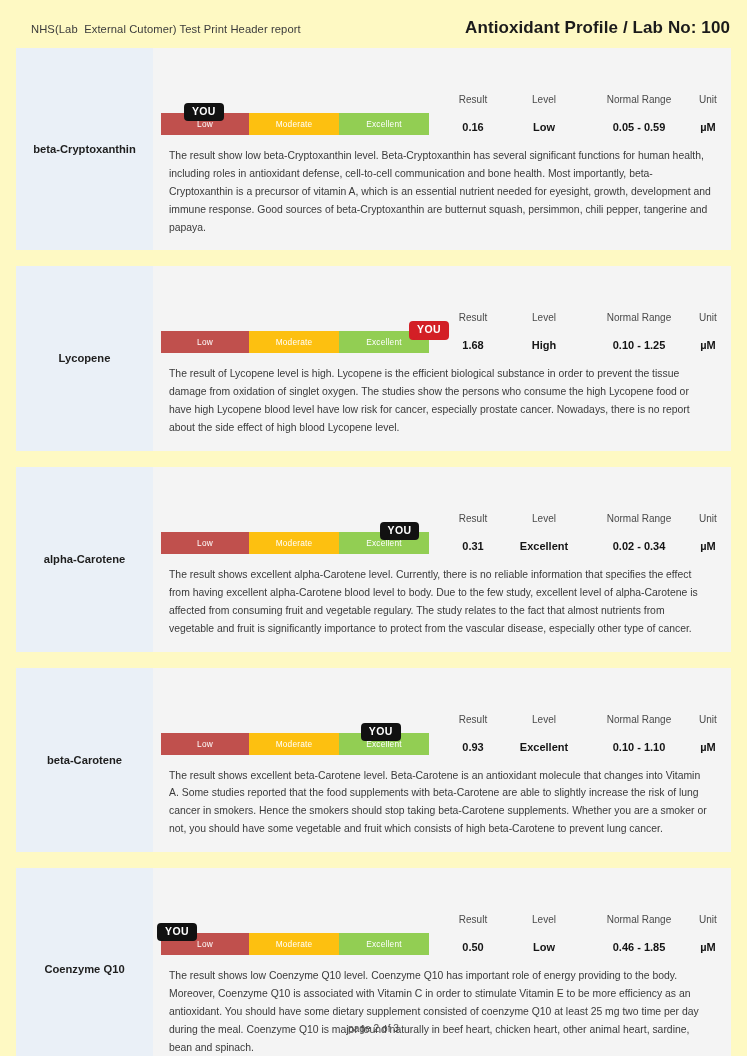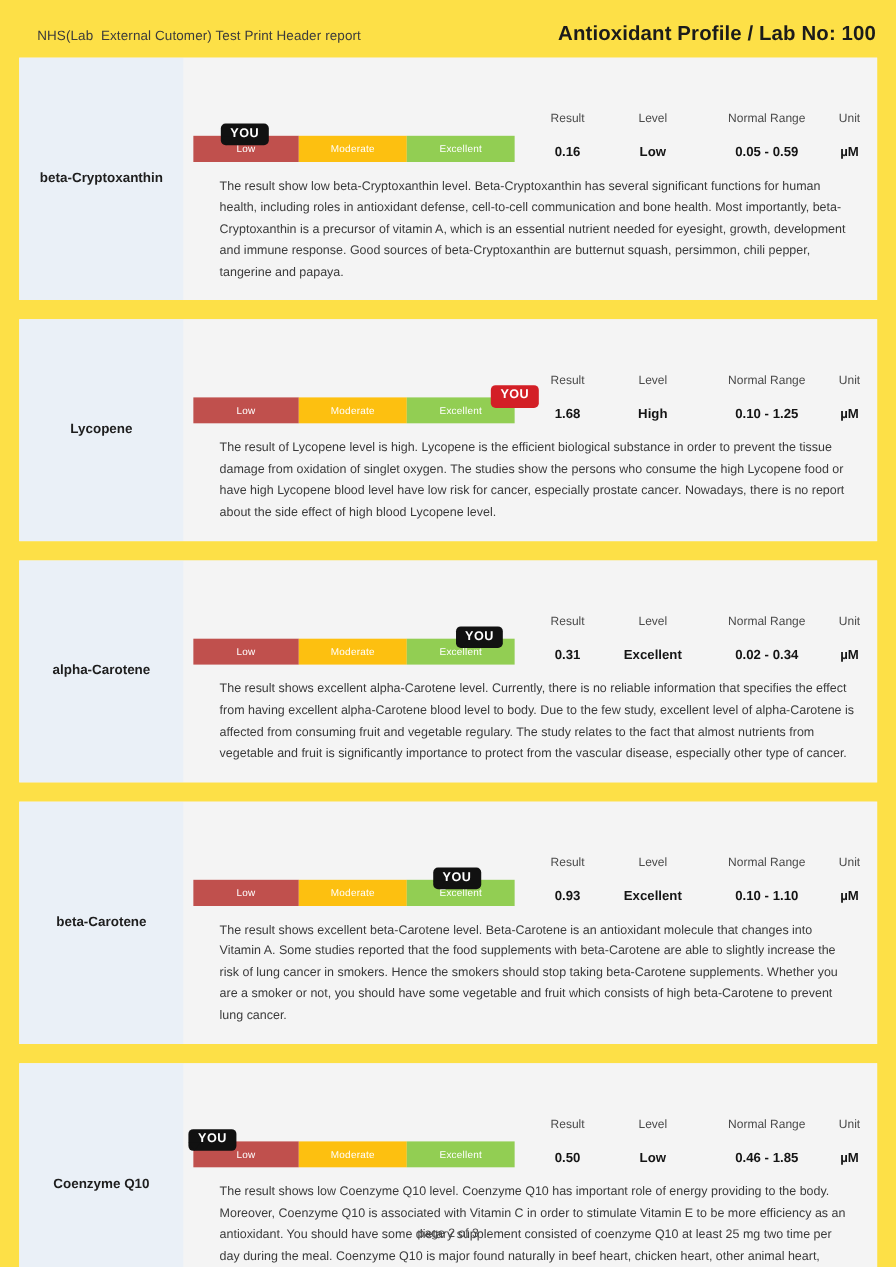--- a/index.html
+++ b/index.html
@@ -11,21 +11,21 @@
     background: #ffffff;
     font-family: "Liberation Sans", sans-serif;
     color: #333333;
     overflow: hidden;
   }
 
   .page {
     position: relative;
     width: 747px;
     height: 1056px;
-    background: #fde047;
+    background: #fef9c3;
     padding: 0;
   }
 
   
   .report-header {
     display: flex;
     align-items: baseline;
     justify-content: space-between;
     padding: 18px 17px 10px 31px;
   }
@@ -174,21 +174,20 @@
     padding-bottom: 2px;
   }
 
   
   .desc {
     font-size: 10.4px;
     line-height: 1.72;
     color: #3a3a3a;
     padding: 12px 2px 0 8px;
     text-align: left;
-    margin-left: 14px;
   }
 
   
   .footer {
     position: absolute;
     left: 0; right: 0;
     bottom: 22px;
     text-align: center;
     font-size: 10.2px;
     color: #4a4a4a;

